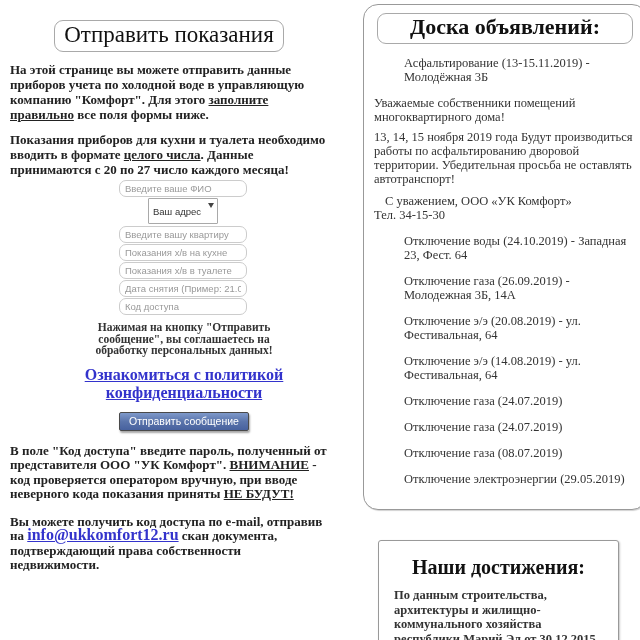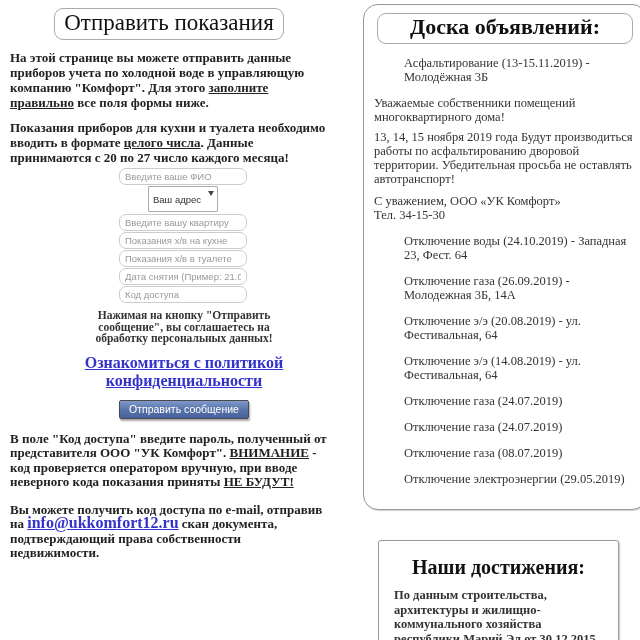--- a/index.html
+++ b/index.html
@@ -7,21 +7,21 @@
   body {
     width: 640px; height: 640px;
     position: relative;
     overflow: hidden;
     background: #ffffff;
     font-family: "Liberation Serif", "DejaVu Serif", serif;
     color: #222222;
   }
 
   
-  .send-panel { position: absolute; left: 8px; top: 8px; width: 326px; }
+  .send-panel { position: absolute; left: 8px; top: 20px; width: 326px; }
   .send-title-box {
     margin-left: 46px; width: 230px;
     border: 1px solid #a9a9a9; border-radius: 9px;
     text-align: center; font-size: 23px; font-weight: 400;
     padding: 1px 0 3px;
     color: #111;
   }
   .intro {
     margin: 10px 2px 0 2px;
     font-size: 13px; font-weight: bold; line-height: 15px;
@@ -102,21 +102,21 @@
     padding: 0 0 3px 0;
     color: #111;
   }
   .b-item {
     margin: 12px 4px 12px 32px;
     font-size: 12.5px; line-height: 14px; color: #333333;
   }
   .b-para {
     margin: 6px 2px; font-size: 12.5px; line-height: 14px; color: #333333;
   }
-  .b-sig { margin: 8px 2px 0 2px; }
+  .b-sig { margin: 8px 2px 0 13px; }
   .b-phone { margin: 0 2px; }
 
   
   .ach-panel {
     position: absolute; left: 378px; top: 540px;
     width: 241px; height: 140px;
     border: 1px solid #999999; border-radius: 3px;
     box-shadow: 1px 1px 2px rgba(0,0,0,0.22);
     background: #ffffff;
     padding: 2px 0;

